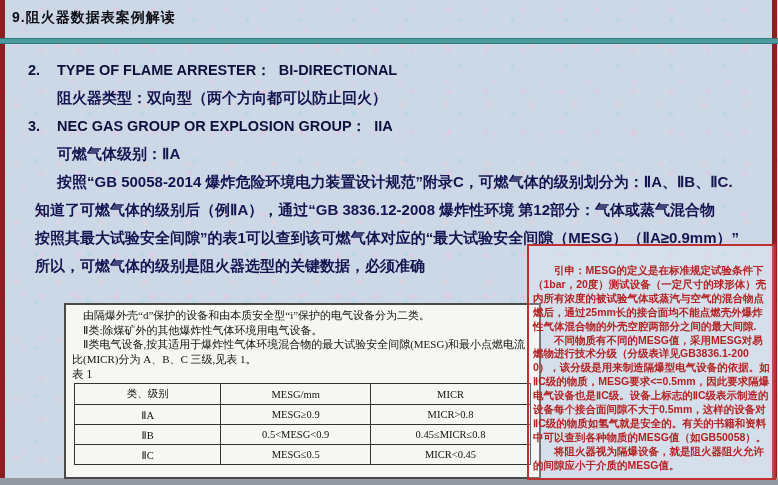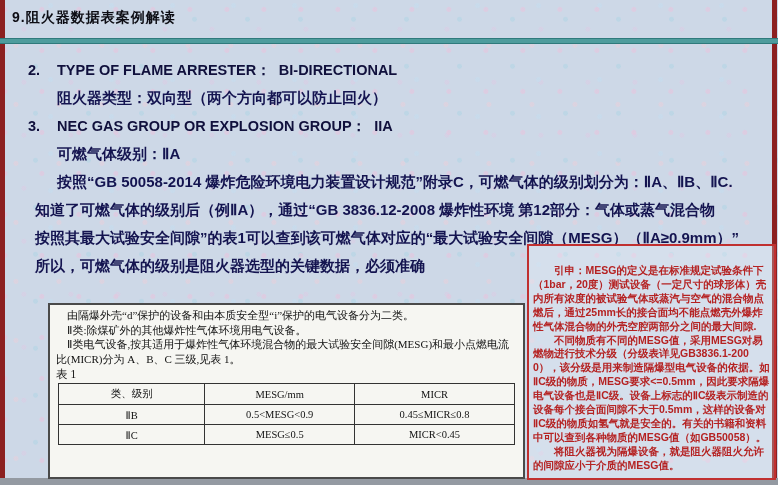--- a/index.html
+++ b/index.html
@@ -28,21 +28,21 @@
     background:#4e9c9d; border-top:1px solid #2f7a7c; border-bottom:1px solid #2f7a7c; }
   .content { position:absolute; left:28px; top:56px; width:742px; color:#141450; }
   .line { height:28px; line-height:28px; font-size:15px; font-weight:bold; white-space:pre; }
   .line .num { display:inline-block; width:29px; }
   .line.heading { font-size:14.5px; color:#10103c; }
   .line.sub { padding-left:29px; }
   .line.p-first { padding-left:29px; }
   .line.p-cont { padding-left:7px; }
 
   .excerpt-box {
-    position:absolute; left:48px; top:303px; width:477px; height:176px;
+    position:absolute; left:64px; top:303px; width:477px; height:176px;
     background:#f6f6f2; border:2px solid #4a4a4a;
     font-family:"Liberation Serif", serif; color:#111; padding:3px 6px 0 6px;
   }
   .excerpt-line { font-size:11px; line-height:14.5px; text-indent:1em; }
   .excerpt-caption { text-align:left; font-size:11.5px; line-height:15px; margin-top:1px; }
   table.std { width:99%; margin:1px auto 8px auto; border-collapse:collapse; }
   table.std td {
     border:1px solid #333; text-align:center; font-size:10.5px;
     height:20px; font-family:"Liberation Serif", serif; color:#111;
   }
@@ -94,20 +94,25 @@
     <div class="excerpt-line">Ⅱ类电气设备,按其适用于爆炸性气体环境混合物的最大试验安全间隙(MESG)和最小点燃电流比(MICR)分为 A、B、C 三级,见表 1。</div>
     <div class="excerpt-caption">表 1</div>
     <table class="std">
       <tbody>
           <tr class="hdr">
         <td style="width:32%">类、级别</td>
         <td style="width:33%">MESG/mm</td>
         <td style="width:35%">MICR</td>
       </tr>
       <tr>
+        <td>ⅡA</td>
+        <td>MESG≥0.9</td>
+        <td>MICR&gt;0.8</td>
+      </tr>
+      <tr>
         <td>ⅡB</td>
         <td>0.5&lt;MESG&lt;0.9</td>
         <td>0.45≤MICR≤0.8</td>
       </tr>
       <tr>
         <td>ⅡC</td>
         <td>MESG≤0.5</td>
         <td>MICR&lt;0.45</td>
       </tr>
     </tbody>

